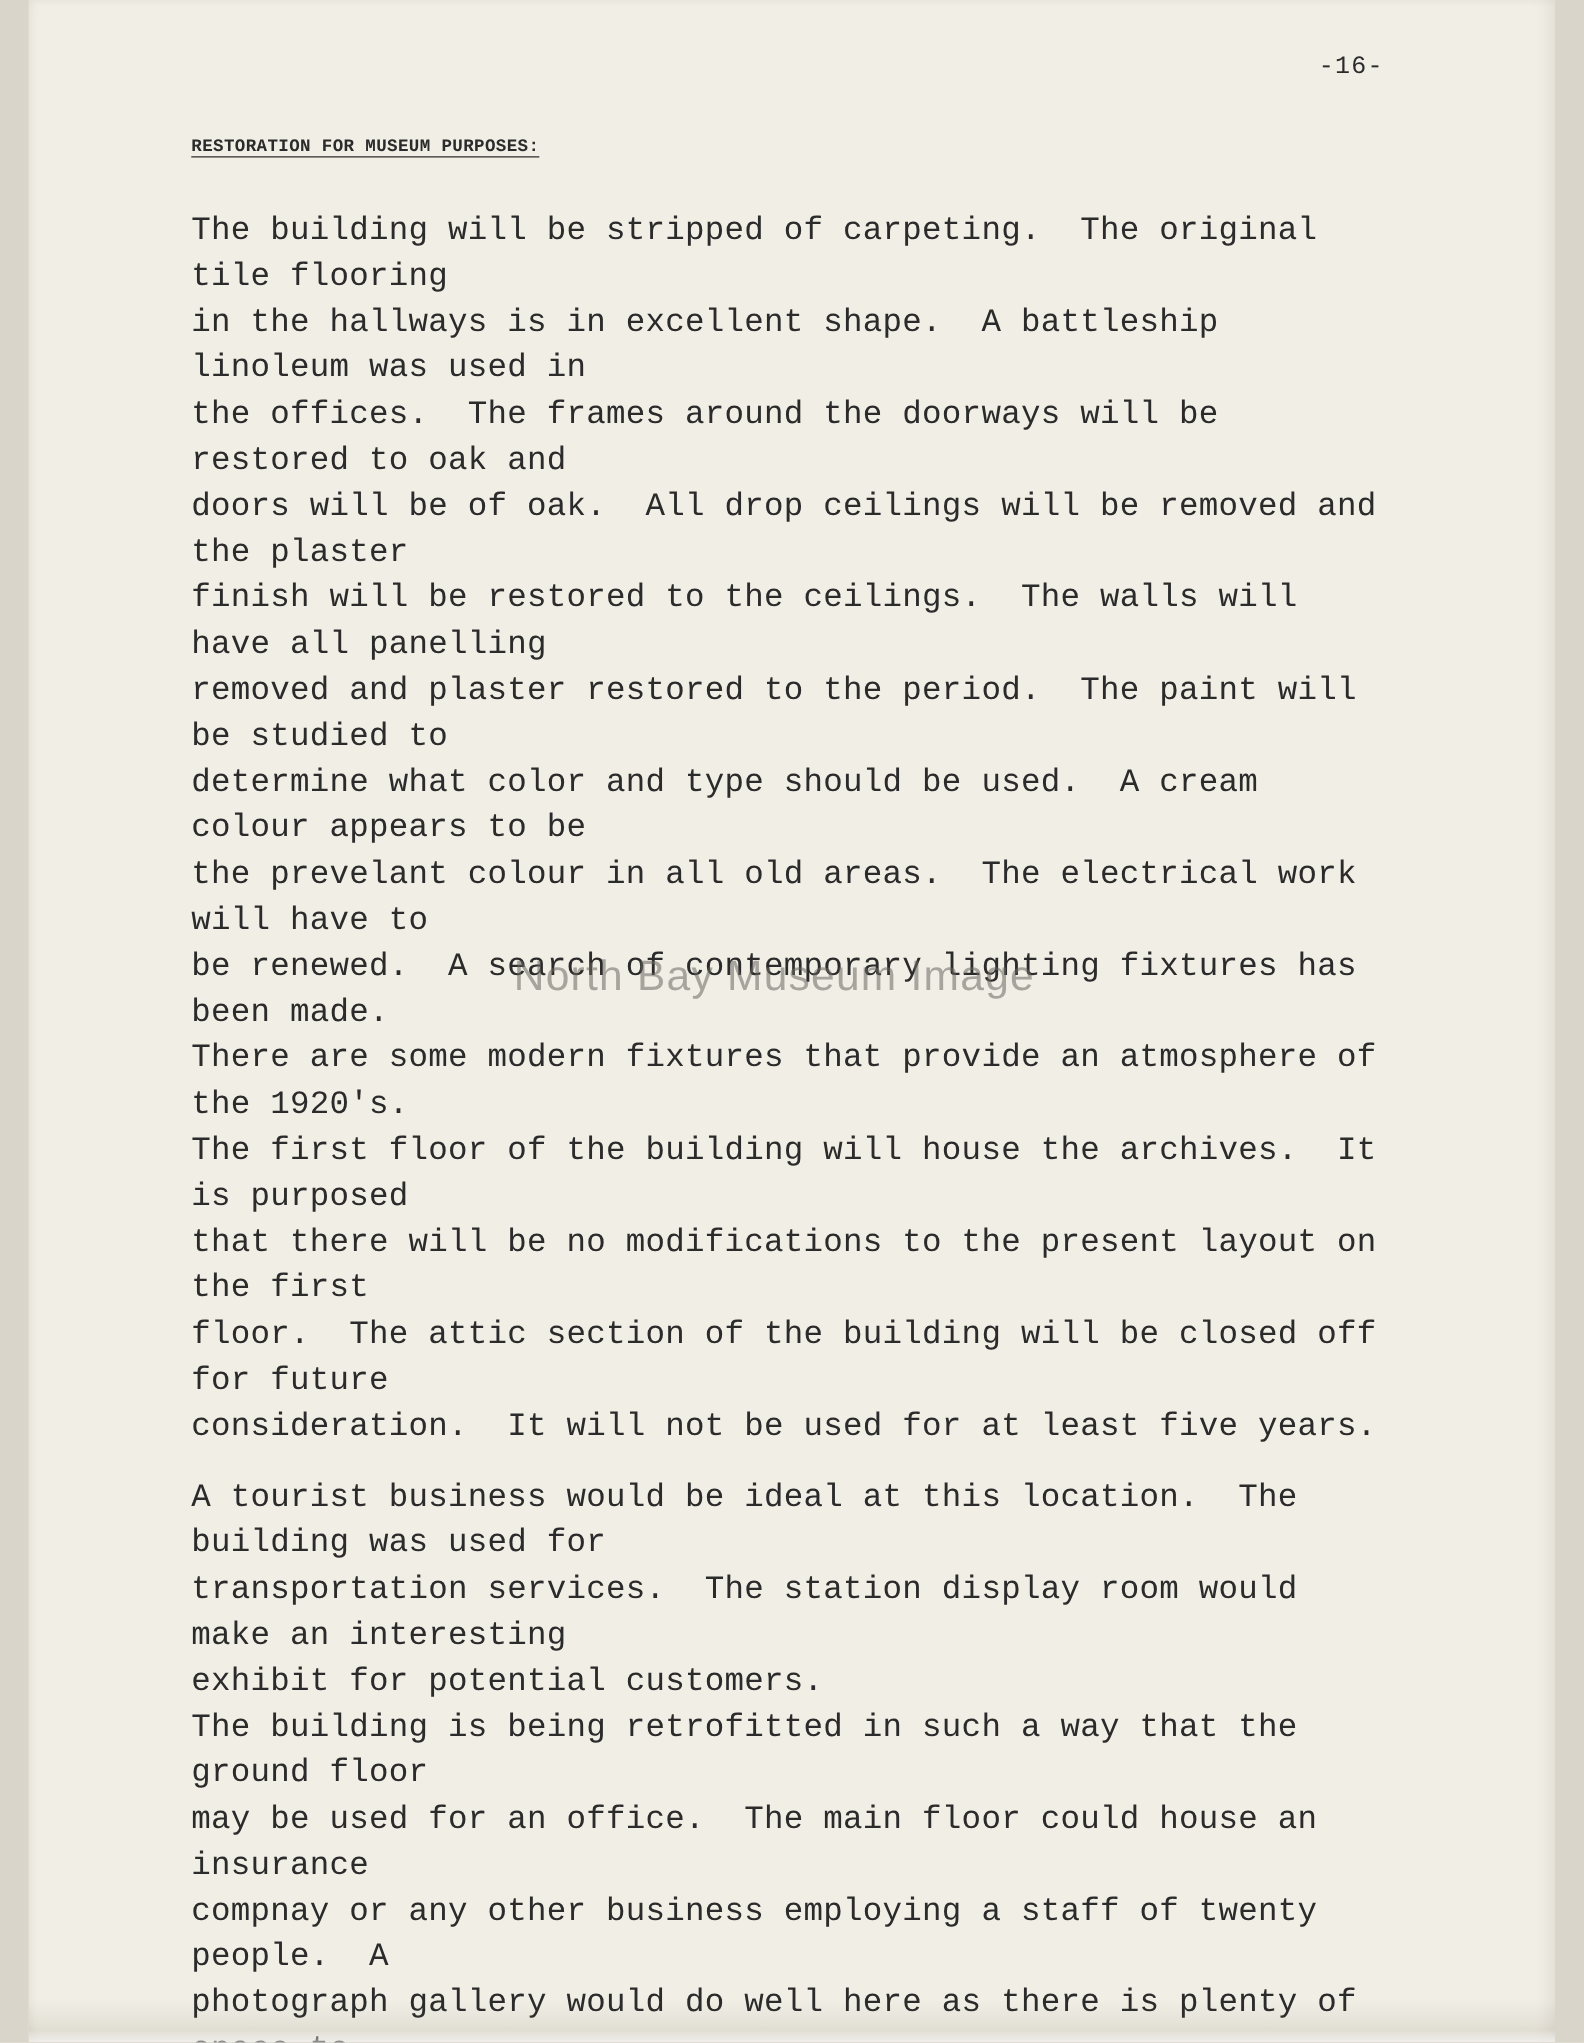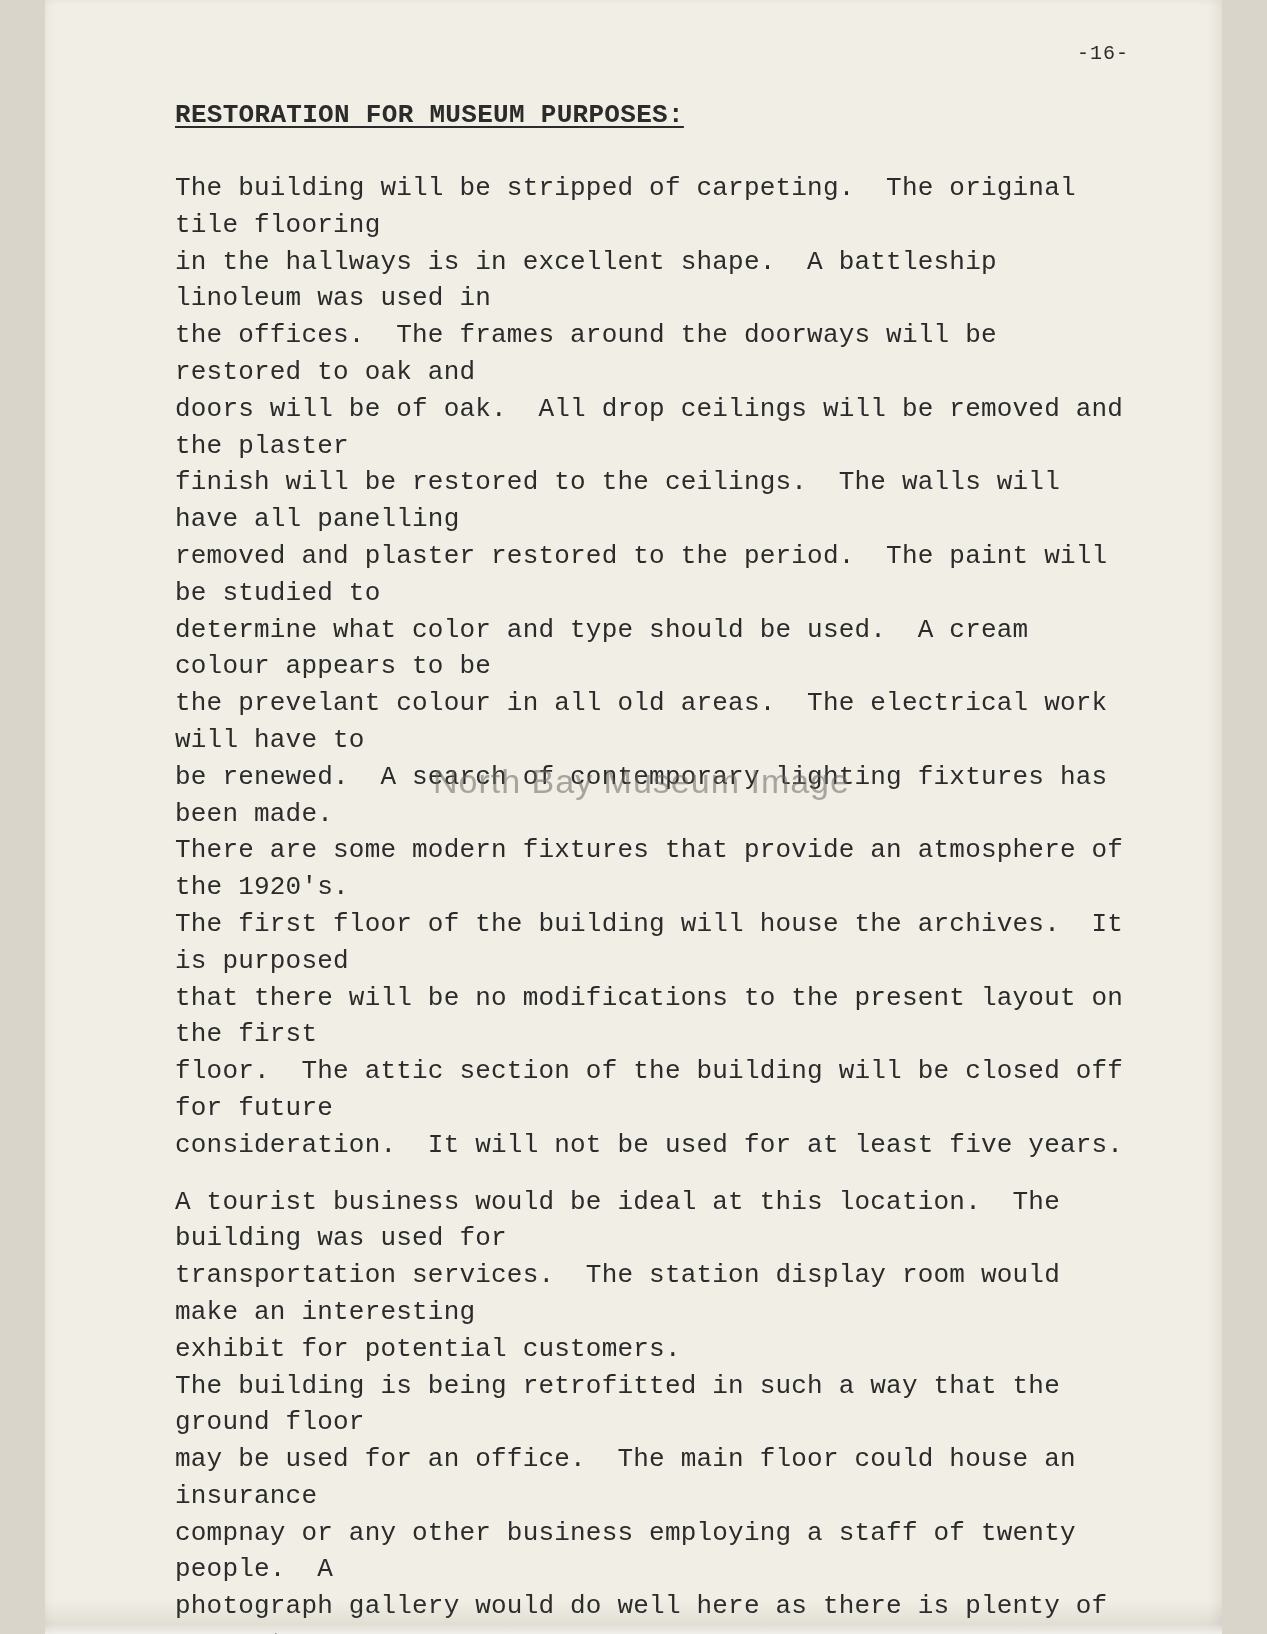--- a/index.html
+++ b/index.html
@@ -10,20 +10,21 @@
   .page {
     position: relative;
     width: 1177px;
     height: 1634px;
     margin: 0 auto;
     background: #f1eee5;
     box-shadow: inset -6px -4px 12px rgba(0,0,0,0.06), inset 3px 0 8px rgba(0,0,0,0.04);
     overflow: hidden;
     font-family: "Liberation Mono", "DejaVu Sans Mono", monospace;
     color: #2b2b2b;
+    padding-left: 44px;
   }
   .page::after {
     content: "";
     position: absolute;
     left: 0;
     bottom: 0;
     width: 100%;
     height: 34px;
     background: linear-gradient(to bottom, rgba(0,0,0,0) 0%, rgba(90,85,70,0.10) 70%, rgba(255,255,255,0.5) 100%);
     pointer-events: none;
@@ -38,22 +39,22 @@
   .content {
     position: absolute;
     top: 98px;
     left: 130px;
     width: 960px;
   }
   .doc-section {
     margin: 0 0 20px 0;
   }
   .heading {
-    margin: 2px 0 40px 0;
-    font-size: 26px;
+    margin: 12px 0 40px 0;
+    font-size: 14px;
     font-weight: bold;
     text-decoration: underline;
     text-underline-offset: 4px;
     letter-spacing: 0.3px;
   }
   .body-text {
     margin: 0;
     font-size: 26px;
     line-height: 36.8px;
     white-space: pre-wrap;

